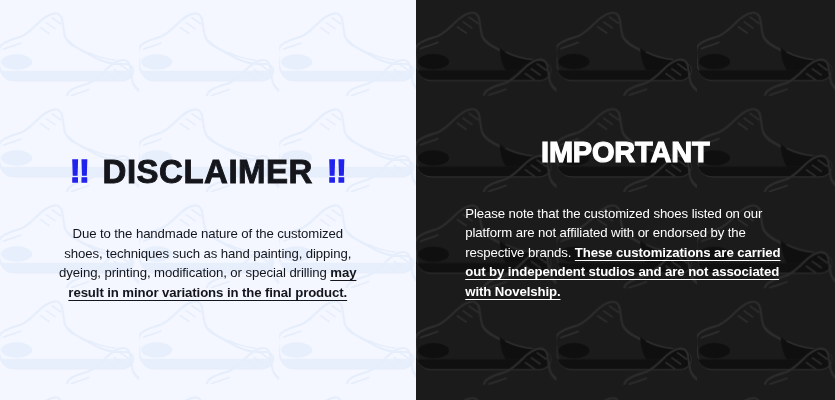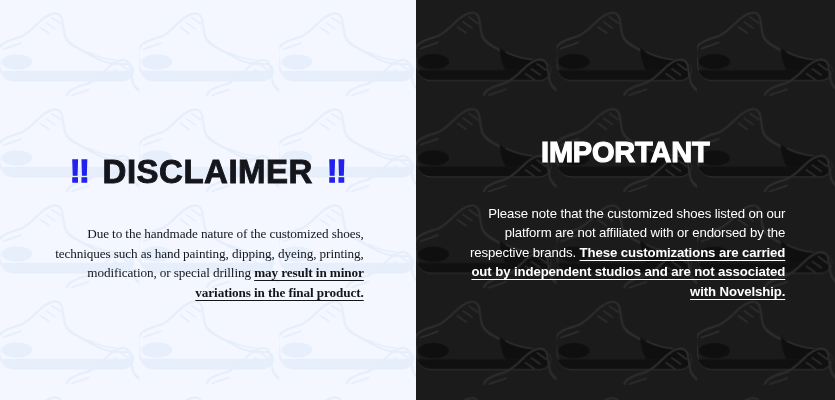--- a/index.html
+++ b/index.html
@@ -88,26 +88,25 @@
     -webkit-text-stroke: 1.4px #2222ee;
   }
 
   .attention-word {
     letter-spacing: 0.5px;
   }
 
   .body-left {
     margin-top: 14px;
     width: 312px;
-    text-align: right;
+    text-align: center;
     font-size: 13.2px;
     line-height: 19.5px;
     color: #14161c;
     letter-spacing: -0.1px;
-    font-family: Liberation Serif, serif;
   }
 
   .body-left .em,
   .body-right .em {
     font-weight: 700;
     text-decoration: underline;
     text-underline-offset: 2.5px;
     text-decoration-thickness: 1.4px;
   }
 
@@ -128,21 +127,21 @@
     text-transform: uppercase;
   }
 
   .disclaimer-heading .line2 {
     display: block;
   }
 
   .body-right {
     margin-top: 17px;
     width: 320px;
-    text-align: right;
+    text-align: left;
     font-size: 13.2px;
     line-height: 19.5px;
     color: #ffffff;
     letter-spacing: -0.1px;
   }
 </style>
 </head>
 <body>
 
 <div class="banner">

